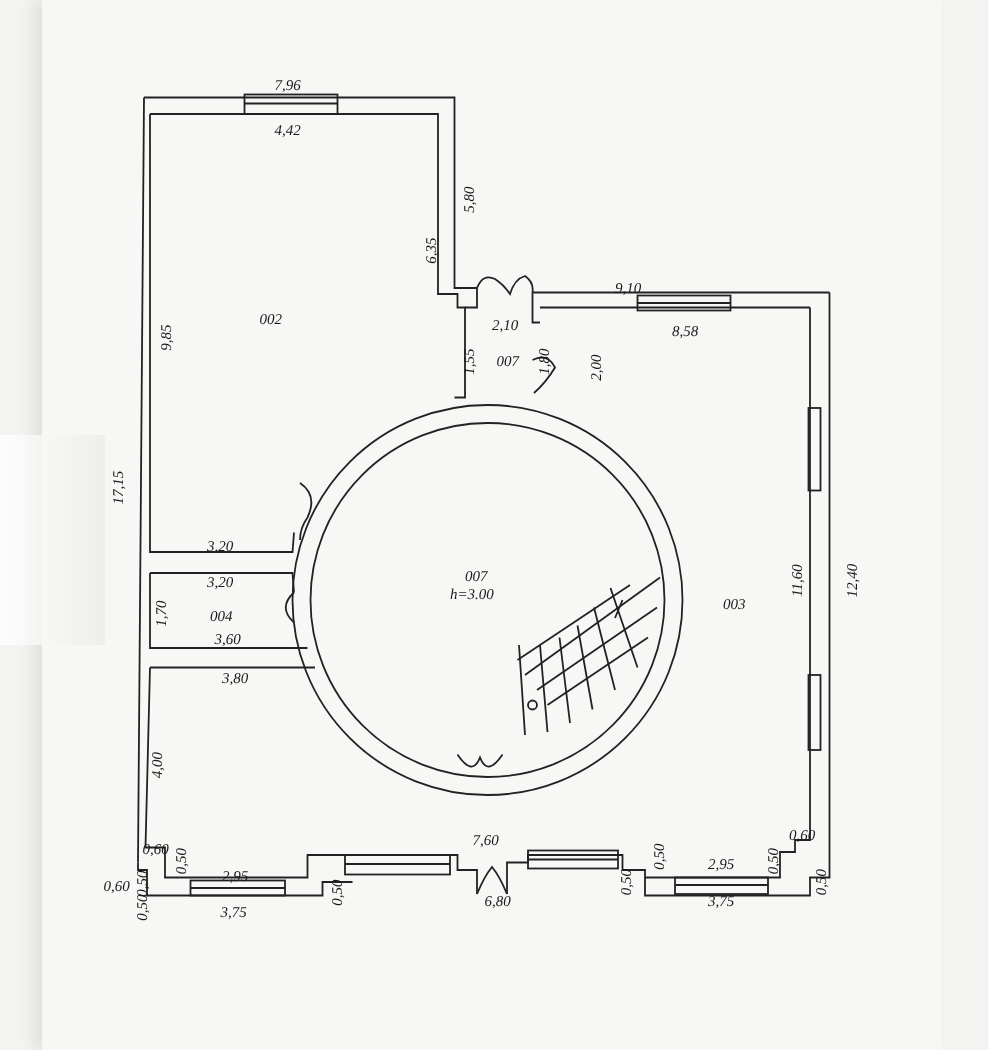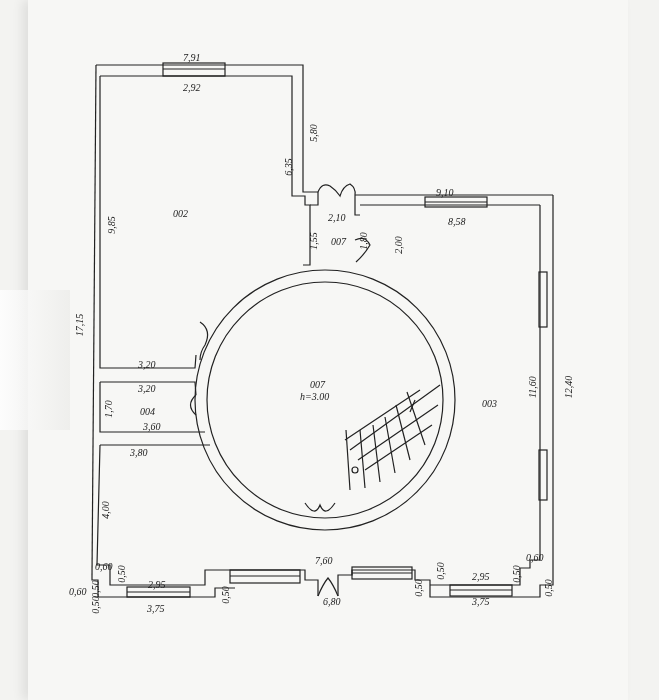--- a/index.html
+++ b/index.html
@@ -77,37 +77,37 @@
   </g>
 </svg>
 
 <div class="lbl room" style="left:173px;top:209px">002</div>
 <div class="lbl room" style="left:331px;top:237px">007</div>
 <div class="lbl room" style="left:140px;top:407px">004</div>
 <div class="lbl room" style="left:310px;top:380px">007</div>
 <div class="lbl room" style="left:300px;top:392px">h=3.00</div>
 <div class="lbl room" style="left:482px;top:399px">003</div>
 
-<div class="lbl" style="left:183px;top:53px">7,91</div>
-<div class="lbl" style="left:183px;top:83px">2,92</div>
+<div class="lbl" style="left:183px;top:53px">7,96</div>
+<div class="lbl" style="left:183px;top:83px">4,42</div>
 <div class="lbl rot" style="left:305px;top:128px">5,80</div>
 <div class="lbl rot" style="left:280px;top:162px">6,35</div>
 <div class="lbl rot" style="left:103px;top:220px">9,85</div>
 <div class="lbl rot" style="left:69px;top:320px">17,15</div>
 <div class="lbl" style="left:138px;top:360px">3,20</div>
 <div class="lbl" style="left:138px;top:384px">3,20</div>
 <div class="lbl rot" style="left:100px;top:404px">1,70</div>
 <div class="lbl" style="left:143px;top:422px">3,60</div>
-<div class="lbl" style="left:130px;top:448px">3,80</div>
+<div class="lbl" style="left:148px;top:448px">3,80</div>
 <div class="lbl rot" style="left:97px;top:505px">4,00</div>
 <div class="lbl" style="left:328px;top:213px">2,10</div>
 <div class="lbl rot" style="left:305px;top:236px">1,55</div>
 <div class="lbl rot" style="left:355px;top:236px">1,80</div>
 <div class="lbl rot" style="left:390px;top:240px">2,00</div>
-<div class="lbl" style="left:436px;top:188px">9,10</div>
+<div class="lbl" style="left:410px;top:188px">9,10</div>
 <div class="lbl" style="left:448px;top:217px">8,58</div>
 <div class="lbl rot" style="left:522px;top:382px">11,60</div>
 <div class="lbl rot" style="left:558px;top:382px">12,40</div>
 <div class="lbl" style="left:315px;top:556px">7,60</div>
 <div class="lbl" style="left:323px;top:597px">6,80</div>
 <div class="lbl" style="left:148px;top:580px">2,95</div>
 <div class="lbl" style="left:147px;top:604px">3,75</div>
 <div class="lbl" style="left:472px;top:572px">2,95</div>
 <div class="lbl" style="left:472px;top:597px">3,75</div>
 <div class="lbl" style="left:95px;top:562px">0,60</div>

